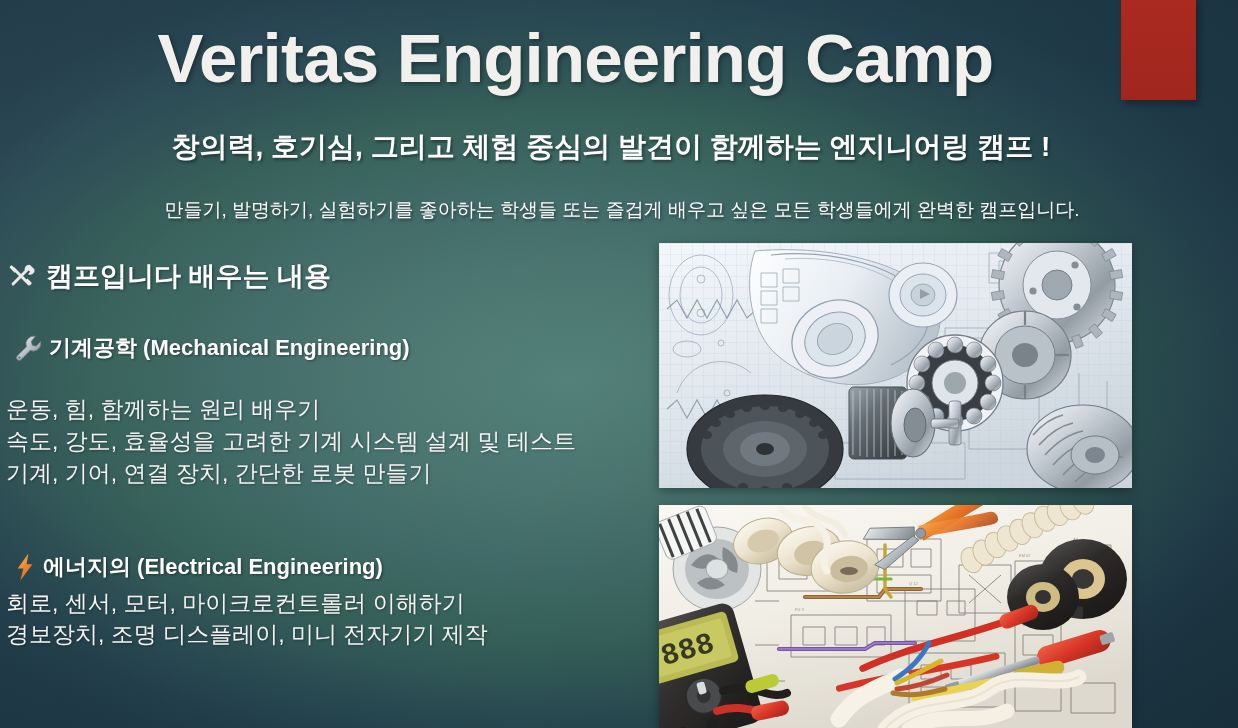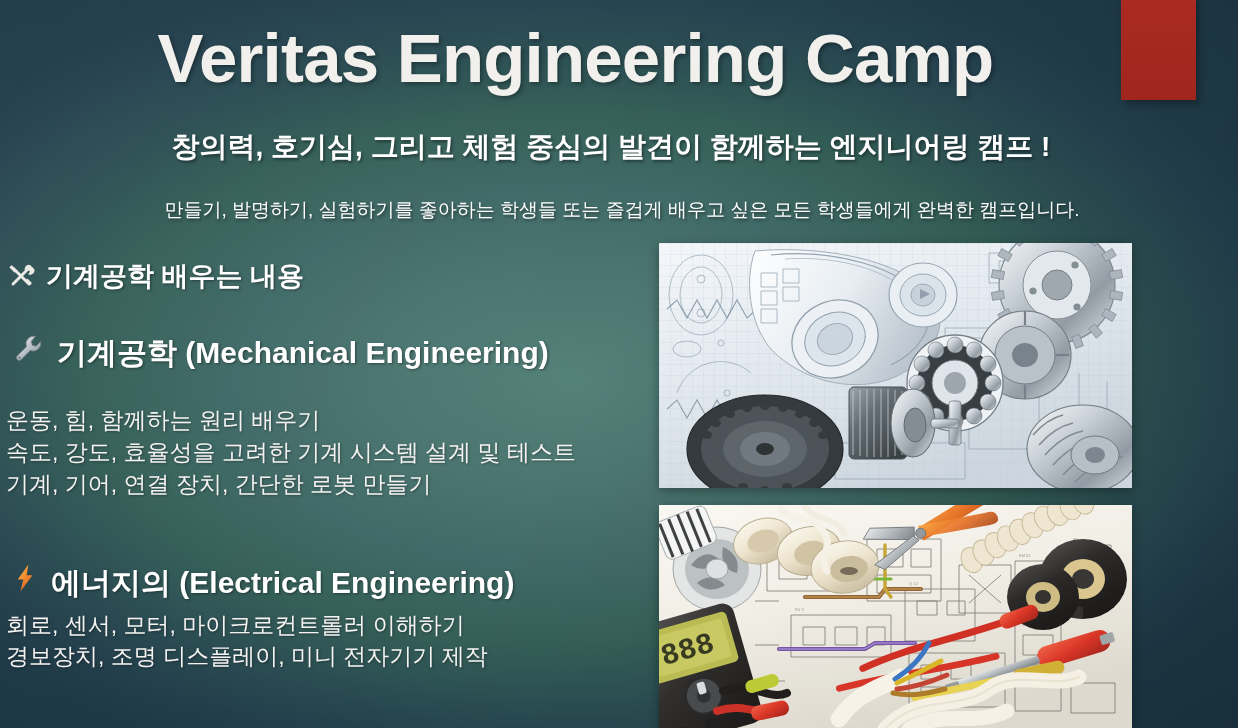--- a/index.html
+++ b/index.html
@@ -127,22 +127,22 @@
     gap: 10px;
     font-size: 27px;
     font-weight: 700;
     color: #ffffff;
     text-shadow: 1.2px 1.2px 2.6px rgba(0,0,0,0.40);
     white-space: nowrap;
   }
 
   .topic-head {
     display: flex;
-    gap: 13px;
-    font-size: 30px;
+    gap: 5px;
+    font-size: 22px;
     font-weight: 700;
     color: #ffffff;
     text-shadow: 1.2px 1.2px 2.6px rgba(0,0,0,0.40);
     white-space: nowrap;
   }
 
   .bullets {
     font-size: 23px;
     line-height: 1.385;
     font-weight: 400;
@@ -209,21 +209,21 @@
         <svg width="30" height="30" viewBox="0 0 32 32" aria-hidden="true">
           <g stroke="#eceae6" stroke-width="3.1" stroke-linecap="round">
             <line x1="7.5" y1="24.5" x2="24" y2="8"></line>
             <line x1="24.5" y1="24.5" x2="8" y2="8"></line>
           </g>
           <path d="M6.2 4.6 L11.6 10 L9.2 12.4 L3.8 7 A3.6 3.6 0 0 1 6.2 4.6 Z" fill="#eceae6"></path>
           <path d="M25.6 4.2 a4.6 4.6 0 0 0 -5.0 6.9 l2.6 -2.0 2.4 2.4 -2.1 2.5 a4.6 4.6 0 0 0 6.8 -5.2 Z" fill="#eceae6"></path>
           <path d="M25.0 25.6 L20.4 21.0 L22.8 18.6 L27.4 23.2 A2.4 2.4 0 0 1 25.0 25.6 Z" fill="#eceae6"></path>
         </svg>
       </span>
-      <span>기계공학 배우는 내용</span>
+      <span>캠프입니다 배우는 내용</span>
     </div>
 
     <div class="topic-head blk-mech-head">
       <span class="icon">
         <svg width="30" height="30" viewBox="0 0 32 32" aria-hidden="true">
           <defs>
             <linearGradient id="wrenchGrad" x1="0" y1="0" x2="1" y2="1">
               <stop offset="0%" stop-color="#f2f4f6"></stop>
               <stop offset="42%" stop-color="#c3cad1"></stop>
               <stop offset="100%" stop-color="#7d878f"></stop>

